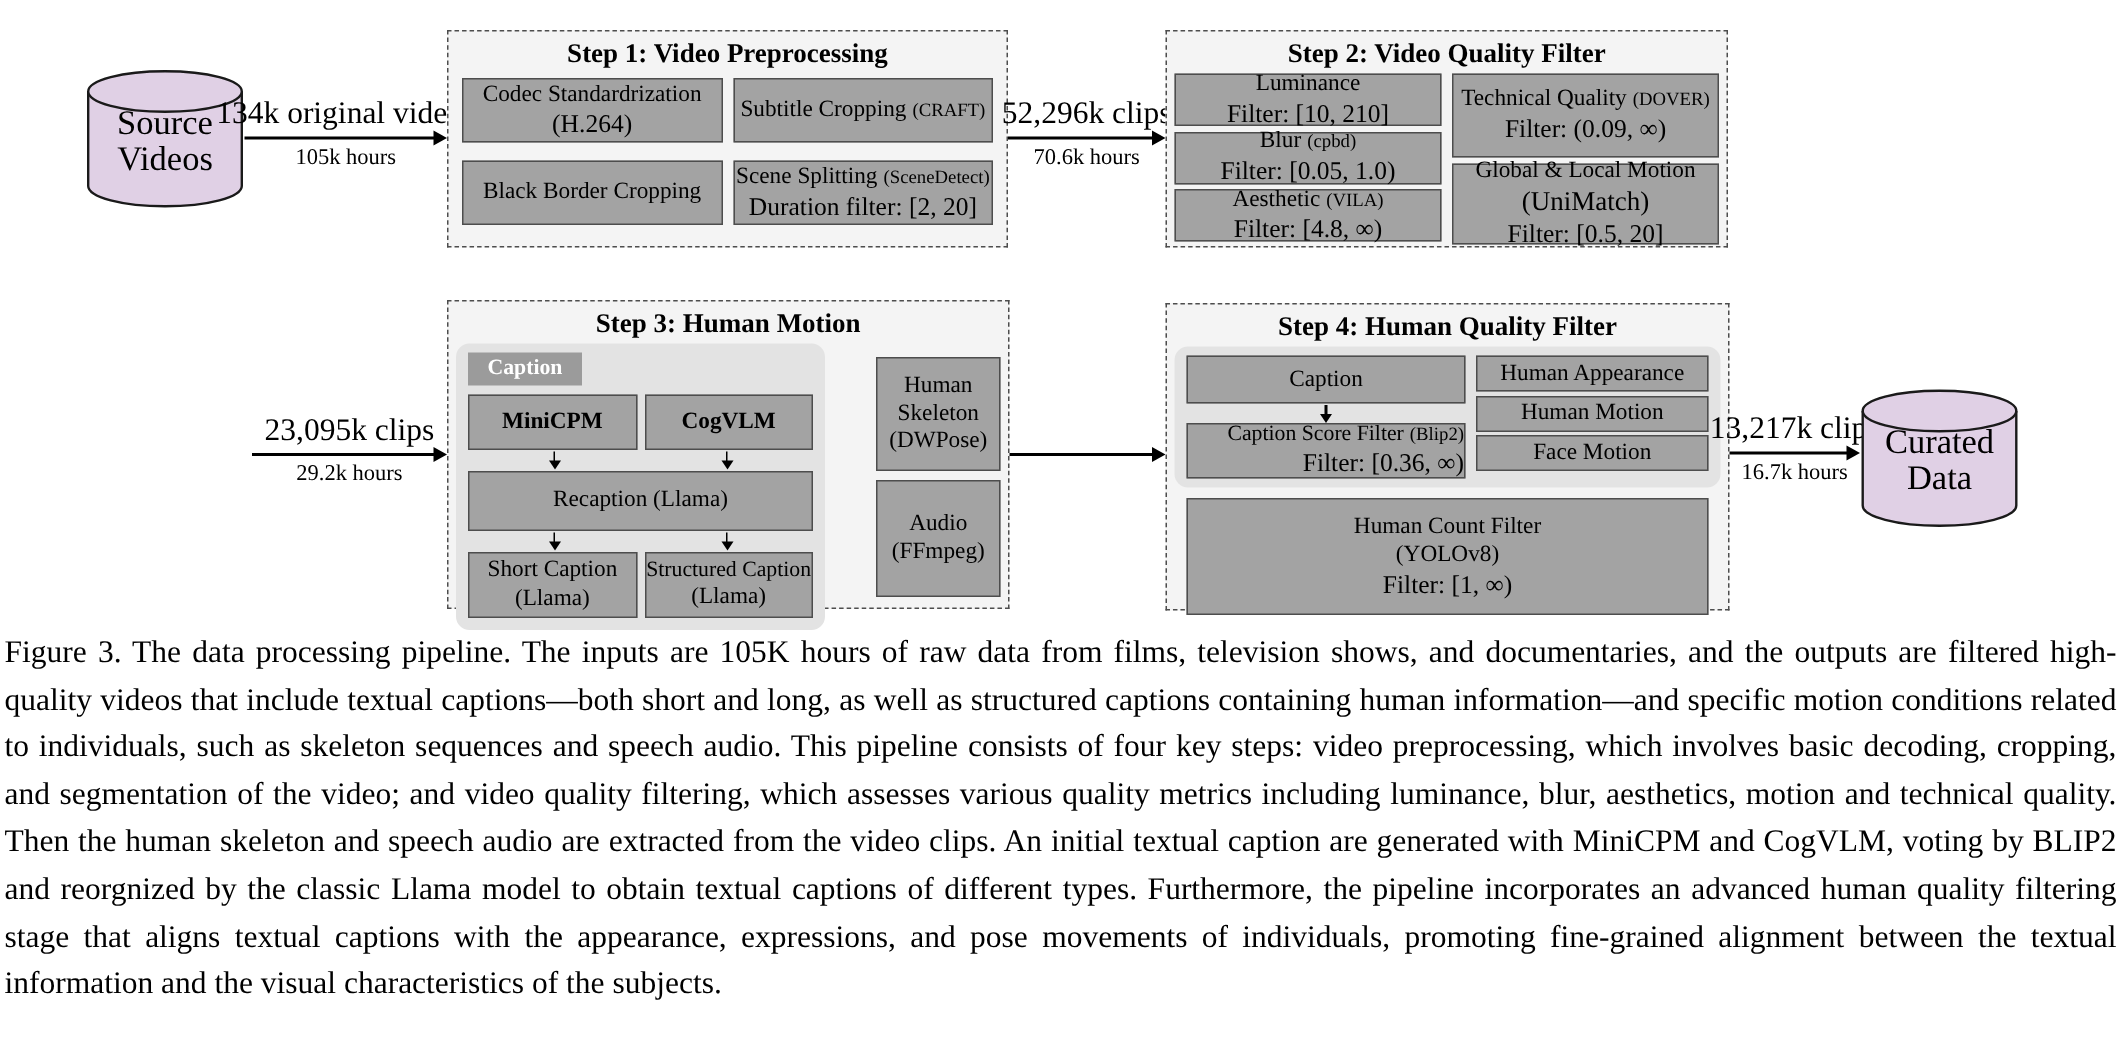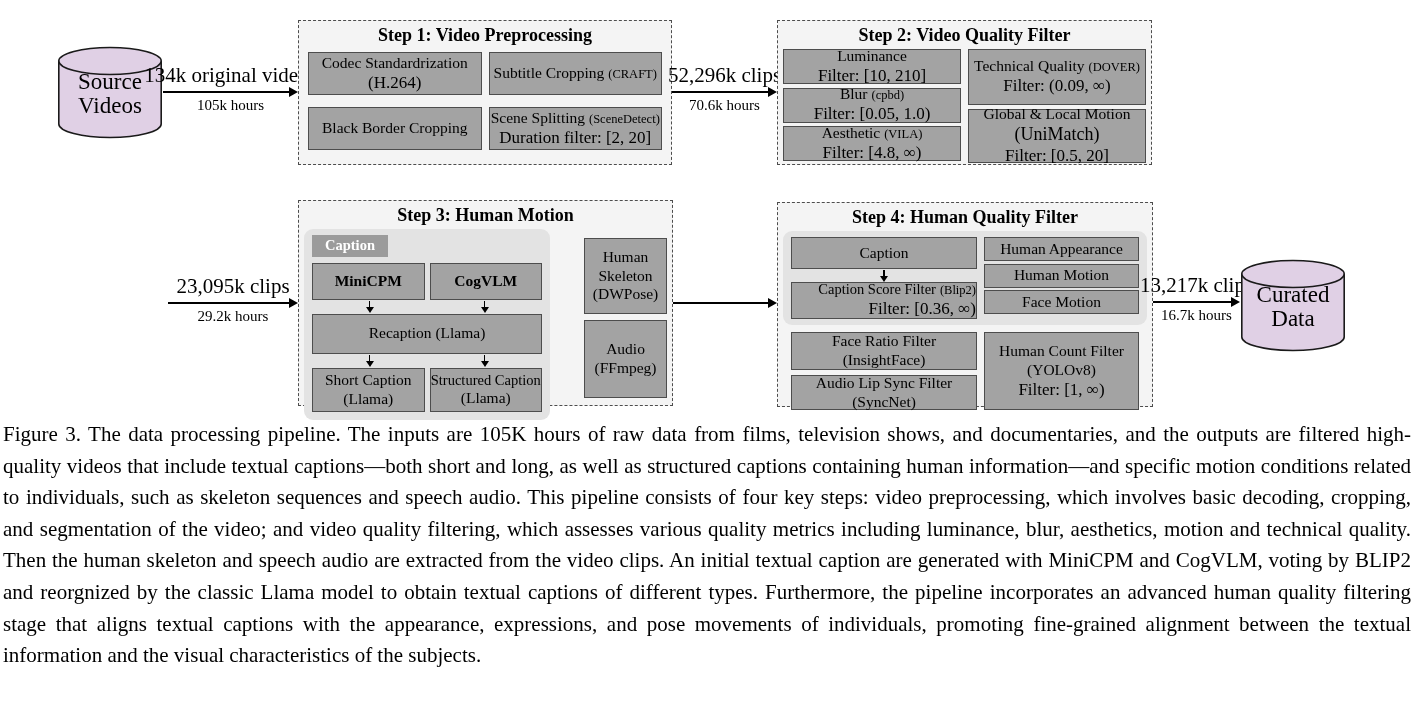--- a/index.html
+++ b/index.html
@@ -269,30 +269,20 @@
         </div>
         <div class="pbox h24">
           <div class="t1">Human Motion</div>
         </div>
         <div class="pbox h24">
           <div class="t1">Face Motion</div>
         </div>
       </div>
     </div>
     <div class="s4-bottom">
-      <div class="s4b-left">
-        <div class="pbox h38">
-          <div class="t1">Face Ratio Filter</div>
-          <div class="l2">(InsightFace)</div>
-        </div>
-        <div class="pbox h35">
-          <div class="t1">Audio Lip Sync Filter</div>
-          <div class="l2">(SyncNet)</div>
-        </div>
-      </div>
       <div class="s4b-right">
         <div class="pbox h78">
           <div class="t1">Human Count Filter</div>
           <div class="l2">(YOLOv8)</div>
           <div class="sub">Filter: [1, ∞)</div>
         </div>
       </div>
     </div>
   </div>
 

